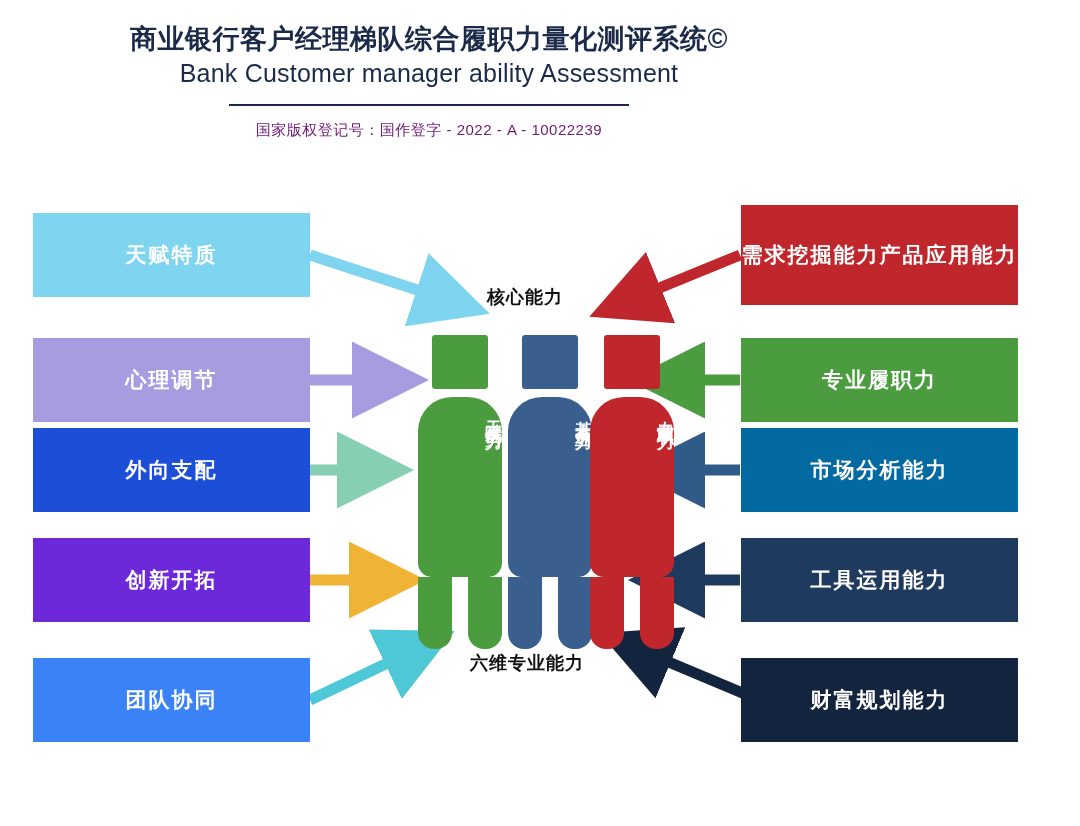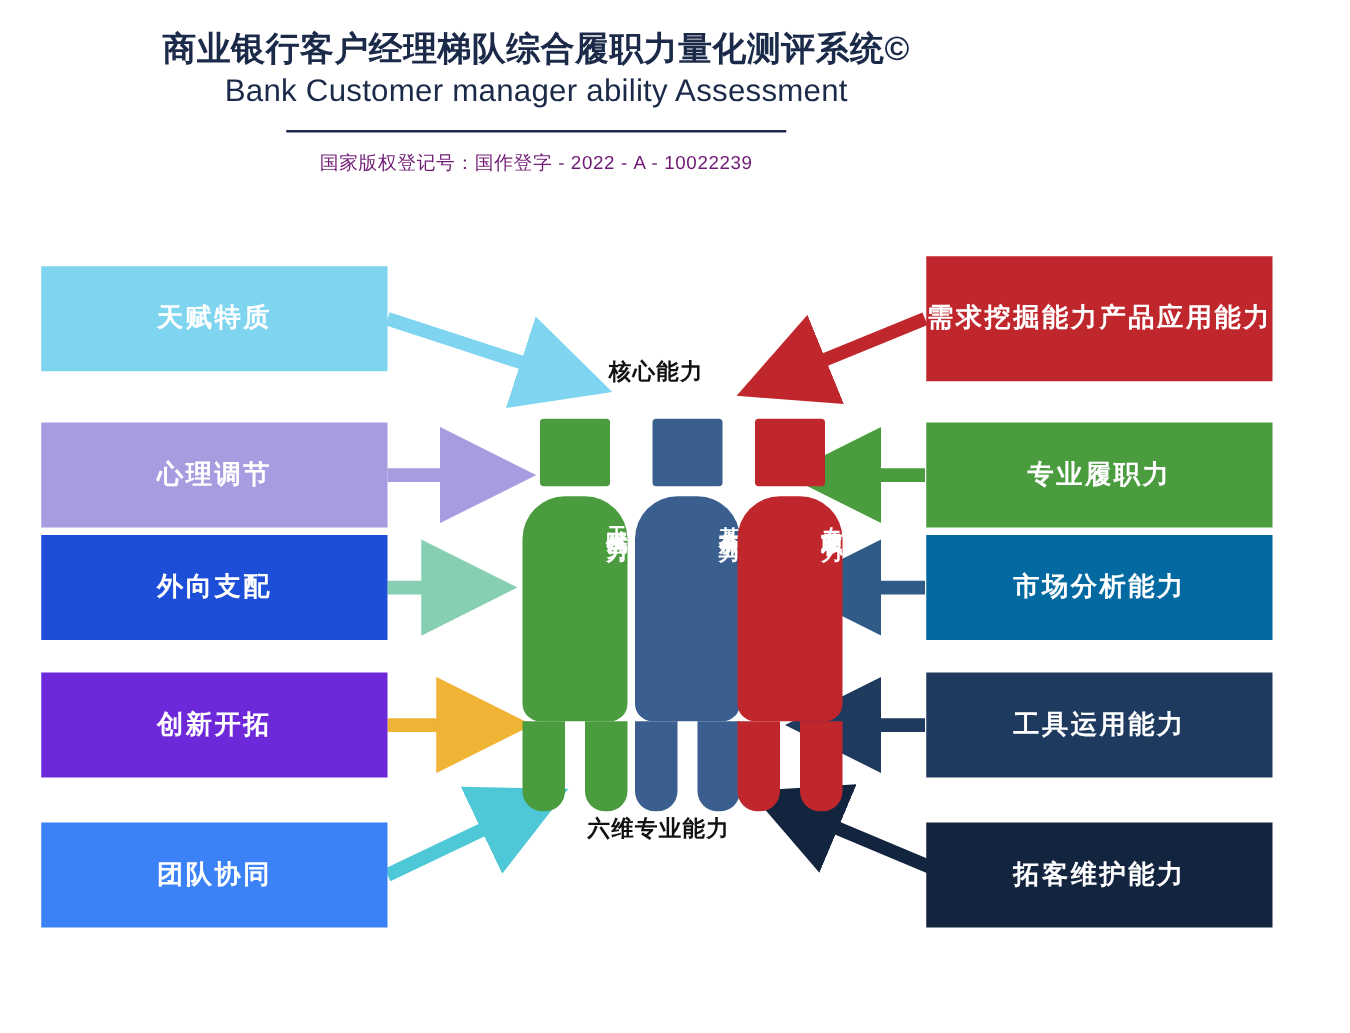--- a/index.html
+++ b/index.html
@@ -228,21 +228,21 @@
     <div class="box right" style="left:741px; top:143px; background:#4a9c3f;">
       <span>专业履职力</span>
     </div>
     <div class="box right" style="left:741px; top:233px; background:#0369a1;">
       <span>市场分析能力</span>
     </div>
     <div class="box right" style="left:741px; top:343px; background:#1f3a5f;">
       <span>工具运用能力</span>
     </div>
     <div class="box right" style="left:741px; top:463px; background:#13243f;">
-      <span>拓客维护能力</span>
+      <span>财富规划能力</span>
     </div>
 
     <div class="center-label" style="left:487px; top:90px;">核心能力</div>
     <div class="center-label" style="left:470px; top:456px;">六维专业能力</div>
 
     <div class="person" style="left:418px; top:140px; width:84px; height:300px;">
       <div class="head" style="background:#4a9c3f;"></div>
       <div class="body" style="background:#4a9c3f;"></div>
       <div style="position:absolute; top:242px; left:0; width:34px; height:72px; background:#4a9c3f; border-radius:0 0 16px 16px;"></div>
       <div style="position:absolute; top:242px; left:50px; width:34px; height:72px; background:#4a9c3f; border-radius:0 0 16px 16px;"></div>

